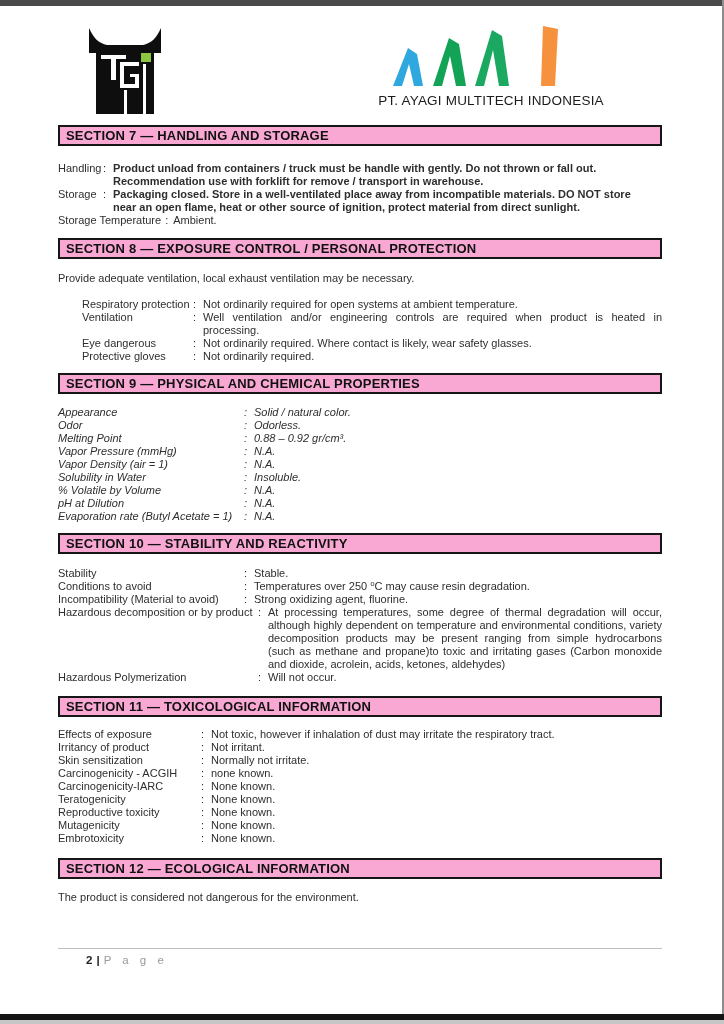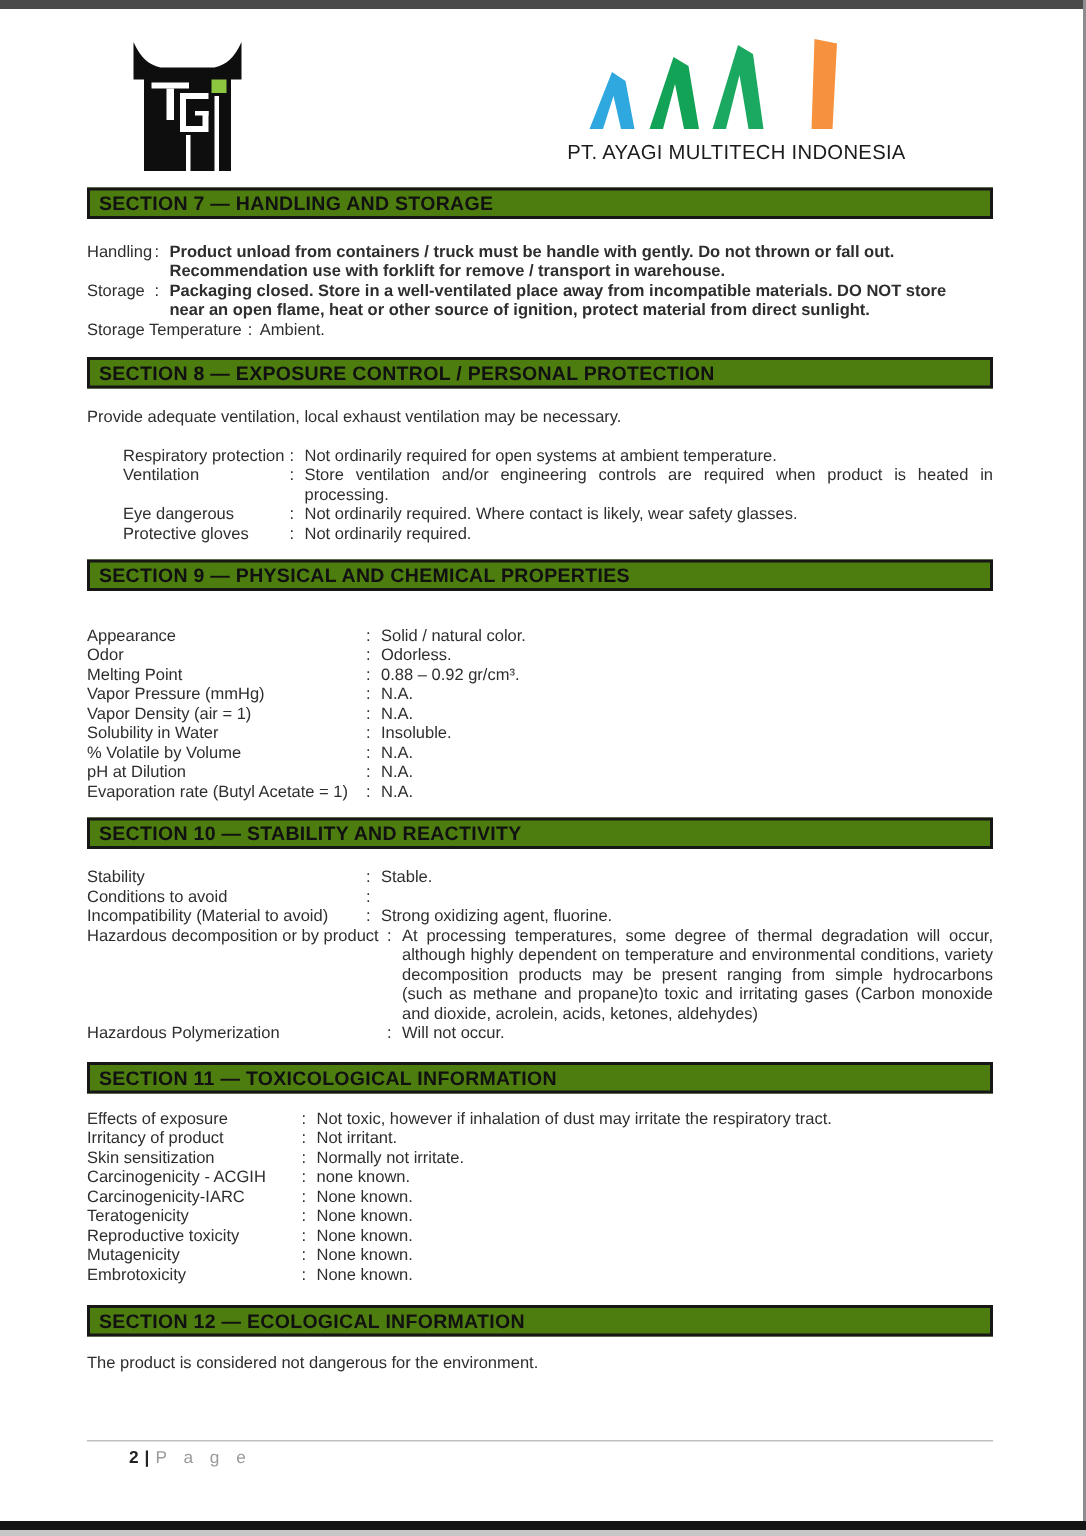--- a/index.html
+++ b/index.html
@@ -14,21 +14,21 @@
   .edge-bottom-gray{position:absolute;left:0;right:0;bottom:0;height:4px;background:#c6c6c6;}
 
   .content{position:absolute;left:58px;top:0;width:604px;font-size:11px;line-height:13px;}
 
   .header{position:relative;height:125px;}
   .tgi{position:absolute;left:26px;top:28px;}
   .ayagi{position:absolute;right:30px;top:24px;width:282px;text-align:center;}
   .company-name{margin-top:4px;font-size:13.5px;line-height:15px;color:#1c1c1c;letter-spacing:0.2px;white-space:nowrap;}
 
   .bar{
-    box-sizing:border-box;border:2px solid #161616;background:#4d7c0f;
+    box-sizing:border-box;border:2px solid #161616;background:#f9a8d4;
     height:21px;line-height:17px;padding:0 6px;font-size:13px;font-weight:bold;
     color:#111;letter-spacing:0.2px;
   }
 
   .row{display:grid;}
   .s7 .row{grid-template-columns:45px 10px 1fr;}
   .s8 .row{grid-template-columns:111px 10px 1fr;}
   .s9 .row{grid-template-columns:186px 10px 1fr;}
   .s10 .row{grid-template-columns:186px 10px 1fr;}
   .s10 .row.wide{grid-template-columns:200px 10px 1fr;}
@@ -37,21 +37,21 @@
   .colon{text-align:left;}
   .val.pre{white-space:pre-line;font-weight:bold;}
   .val.justify{text-align:justify;}
   .inline-row .inline-colon{margin:0 5px 0 4px;}
 
   .intro{margin-top:13px;}
   .rows-s7{margin-top:16px;}
   .bar8{margin-top:11px;}
   .rows-s8{margin-top:13px;margin-left:24px;}
   .bar9{margin-top:10px;}
-  .rows-s9{margin-top:24px;}
+  .rows-s9{margin-top:12px;font-style:italic;}
   .bar10{margin-top:10px;}
   .rows-s10{margin-top:13px;}
   .bar11{margin-top:12px;}
   .rows-s11{margin-top:11px;}
   .bar12{margin-top:13px;}
   .s12-body{margin-top:12px;}
 
   .footer-rule{margin-top:44px;border-top:1px solid #bfbfbf;width:100%;}
   .footer-text{margin-top:5px;margin-left:28px;font-size:11.5px;}
   .pg-num{font-weight:bold;color:#222;}
@@ -118,21 +118,21 @@
       <div class="intro">Provide adequate ventilation, local exhaust ventilation may be necessary.</div>
       <div class="rows-s8">
         <div class="row">
           <span class="lbl">Respiratory protection</span>
           <span class="colon">:</span>
           <span class="val">Not ordinarily required for open systems at ambient temperature.</span>
         </div>
         <div class="row">
           <span class="lbl">Ventilation</span>
           <span class="colon">:</span>
-          <span class="val justify">Store ventilation and/or engineering controls are required when product is heated in processing.</span>
+          <span class="val justify">Well ventilation and/or engineering controls are required when product is heated in processing.</span>
         </div>
         <div class="row">
           <span class="lbl">Eye dangerous</span>
           <span class="colon">:</span>
           <span class="val">Not ordinarily required. Where contact is likely, wear safety glasses.</span>
         </div>
         <div class="row">
           <span class="lbl">Protective gloves</span>
           <span class="colon">:</span>
           <span class="val">Not ordinarily required.</span>
@@ -192,20 +192,21 @@
     <div class="bar bar10">SECTION 10 — STABILITY AND REACTIVITY</div>
     <div class="s10 rows-s10">
       <div class="row">
         <span class="lbl">Stability</span>
         <span class="colon">:</span>
         <span class="val">Stable.</span>
       </div>
       <div class="row">
         <span class="lbl">Conditions to avoid</span>
         <span class="colon">:</span>
+        <span class="val">Temperatures over 250 ⁰C may cause resin degradation.</span>
       </div>
       <div class="row">
         <span class="lbl">Incompatibility (Material to avoid)</span>
         <span class="colon">:</span>
         <span class="val">Strong oxidizing agent, fluorine.</span>
       </div>
       <div class="row wide">
         <span class="lbl">Hazardous decomposition or  by product</span>
         <span class="colon">:</span>
         <span class="val justify">At processing temperatures, some degree of thermal degradation will occur, although highly dependent on temperature and environmental conditions, variety decomposition products may be present ranging from simple hydrocarbons (such as methane and propane)to toxic and irritating gases (Carbon monoxide and dioxide, acrolein, acids, ketones, aldehydes)</span>

